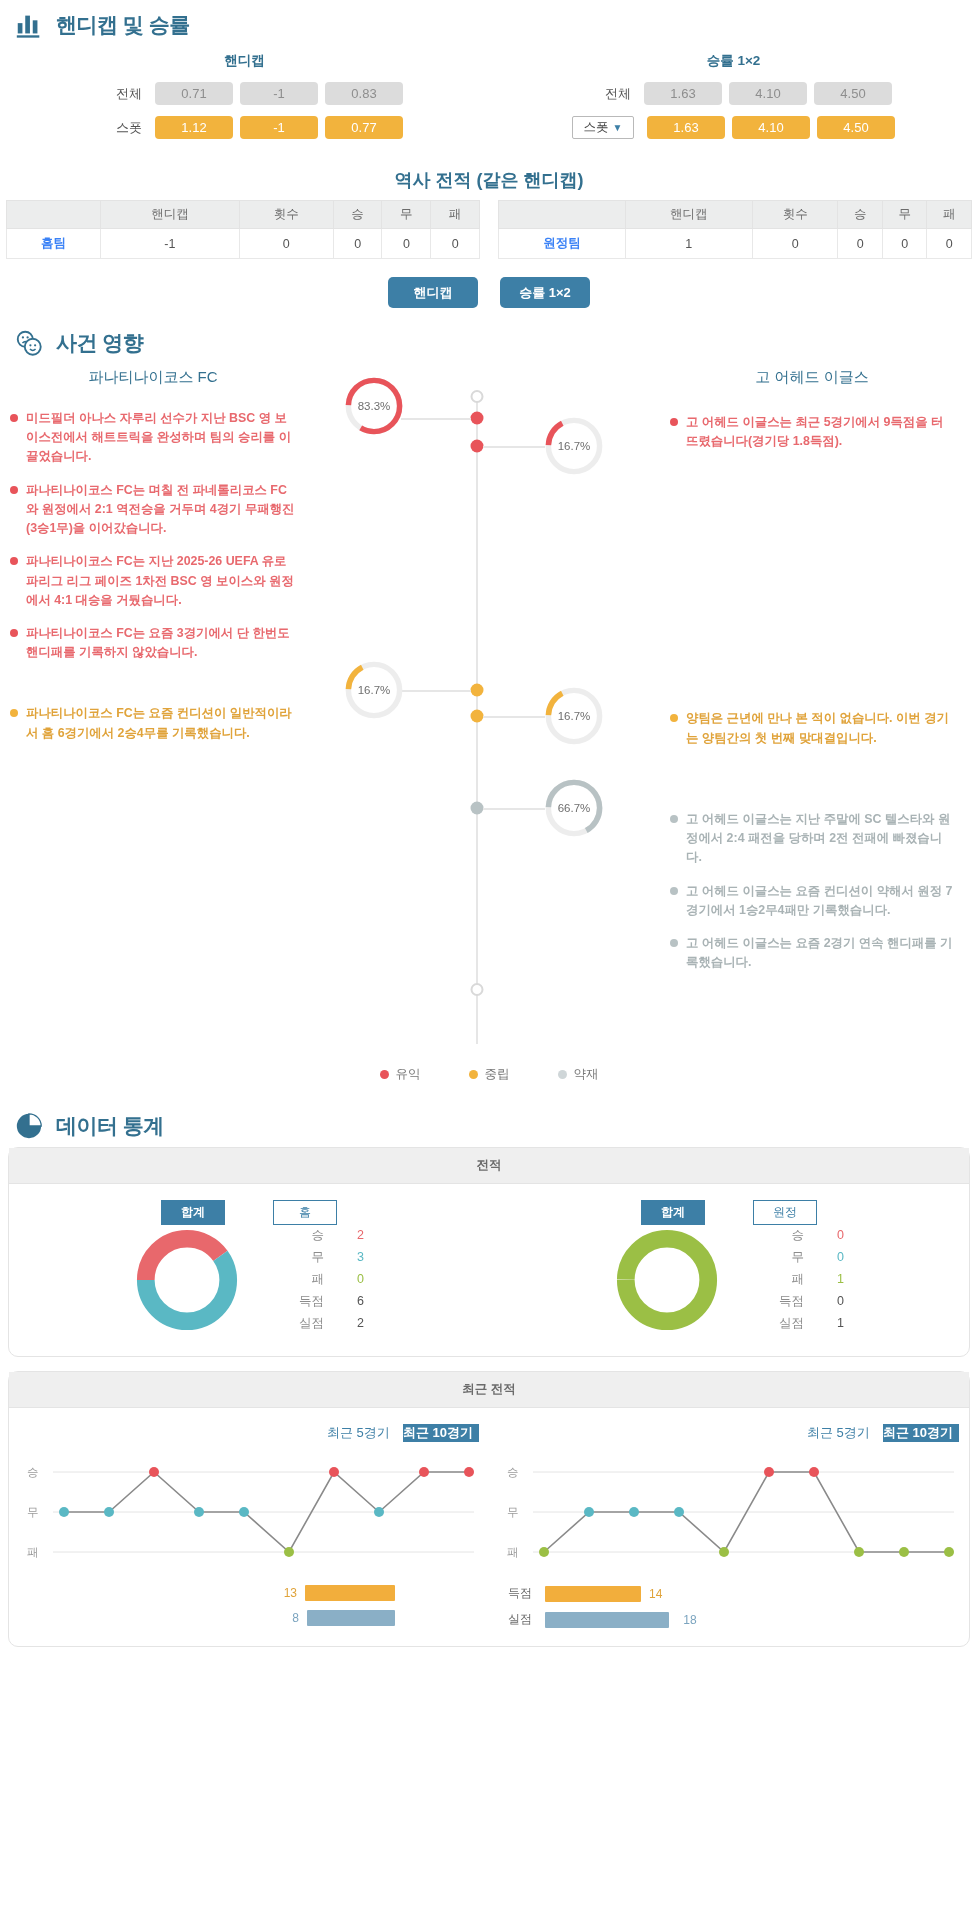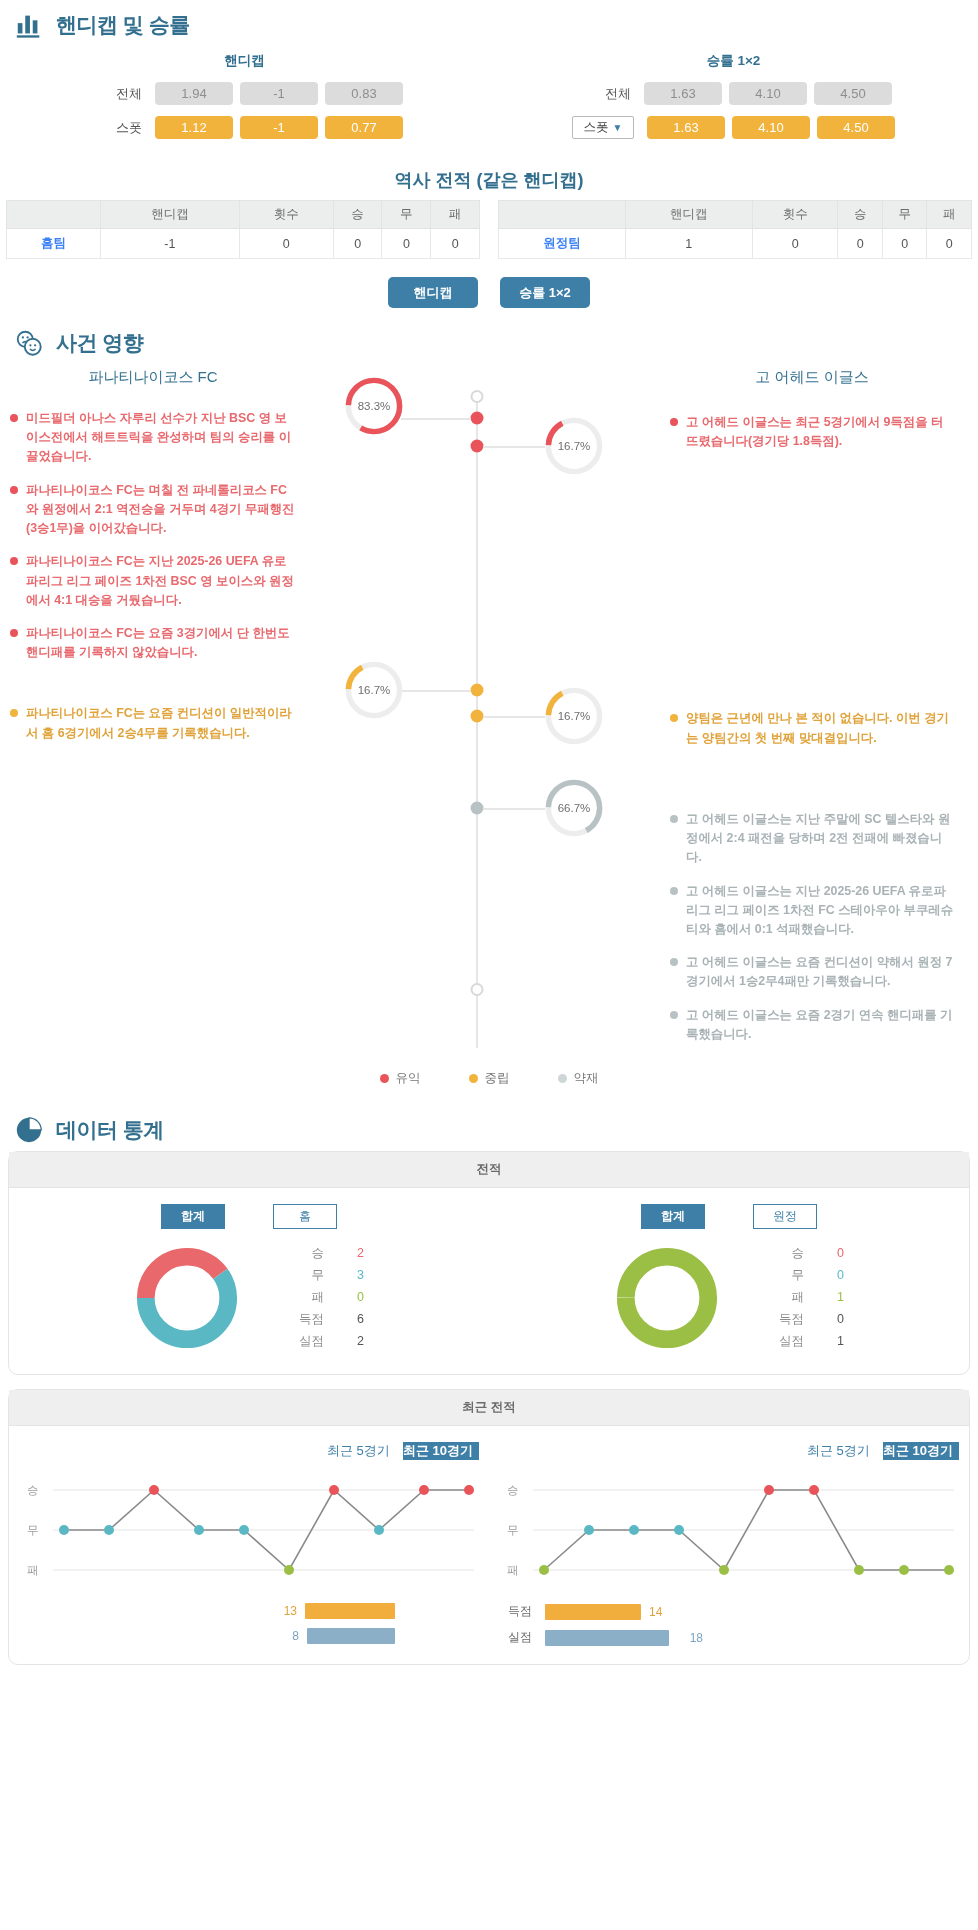--- a/index.html
+++ b/index.html
@@ -257,21 +257,20 @@
     font-size: 12.5px;
     color: #6b6b6b;
     font-weight: bold;
     border-bottom: 1px solid #e4e4e4;
   }
   .stats-body { display: flex; padding: 16px 0 22px 0; }
   .stats-half { width: 50%; }
   .toggle {
     display: flex;
     justify-content: center;
-    margin-bottom: 14px;
     gap: 48px;
   }
   .toggle .tg {
     width: 64px;
     height: 25px;
     line-height: 23px;
     text-align: center;
     font-size: 12px;
     border: 1px solid #3d7fa6;
     cursor: pointer;
@@ -318,21 +317,21 @@
     <rect x="3" y="27" width="24" height="2.5" fill="#33708f"></rect>
   </svg>
   <div class="title">핸디캡 및 승률</div>
 </div>
 
 <div class="odds-wrap">
   <div class="odds-col">
     <div class="odds-title">핸디캡</div>
     <div class="odds-row">
       <div class="odds-label">전체</div>
-      <div class="odds-cell grey">1.94</div>
+      <div class="odds-cell grey">0.71</div>
       <div class="odds-cell grey">-1</div>
       <div class="odds-cell grey">0.83</div>
     </div>
     <div class="odds-row">
       <div class="odds-label">스폿</div>
       <div class="odds-cell amber">1.12</div>
       <div class="odds-cell amber">-1</div>
       <div class="odds-cell amber">0.77</div>
     </div>
   </div>
@@ -495,21 +494,20 @@
       <div class="pct">66.7%</div>
     </div>
   </div>
 
   <div class="imp-col right">
     <div class="team-name right-name">고 어헤드 이글스</div>
     <ul class="facts">
       <li class="pos" style="margin-top:26px">고 어헤드 이글스는 최근 5경기에서 9득점을 터뜨렸습니다(경기당 1.8득점).</li>
       <li class="neu" style="margin-top:258px">양팀은 근년에 만나 본 적이 없습니다. 이번 경기는 양팀간의 첫 번째 맞대결입니다.</li>
       <li class="neg" style="margin-top:62px">고 어헤드 이글스는 지난 주말에 SC 텔스타와 원정에서 2:4 패전을 당하며 2전 전패에 빠졌습니다.</li>
-      <li class="neg">고 어헤드 이글스는 지난 2025-26 UEFA 유로파리그 리그 페이즈 1차전 FC 스테아우아 부쿠레슈티와 홈에서 0:1 석패했습니다.</li>
       <li class="neg">고 어헤드 이글스는 요즘 컨디션이 약해서 원정 7경기에서 1승2무4패만 기록했습니다.</li>
       <li class="neg">고 어헤드 이글스는 요즘 2경기 연속 핸디패를 기록했습니다.</li>
     </ul>
   </div>
 </div>
 
 <div class="legend">
   <div>
     <span class="dot pos"></span><span>유익</span>
   </div>
@@ -667,18 +665,18 @@
         <circle cx="450" cy="94" r="5" fill="#9bbf45"></circle>
       </svg>
       <div class="bar-row" style="justify-content:flex-start; padding-left:4px">
         <span class="bar-key">득점</span>
         <span class="bar amber" style="width:96px"></span>
         <span class="bar-num" style="text-align:left">14</span>
       </div>
       <div class="bar-row" style="justify-content:flex-start; padding-left:4px">
         <span class="bar-key">실점</span>
         <span class="bar blue" style="width:124px"></span>
-        <span class="bar-num blue" style="text-align:right">18</span>
+        <span class="bar-num blue" style="text-align:center">18</span>
       </div>
     </div>
 
   </div>
 </div>
 
 </body></html>

